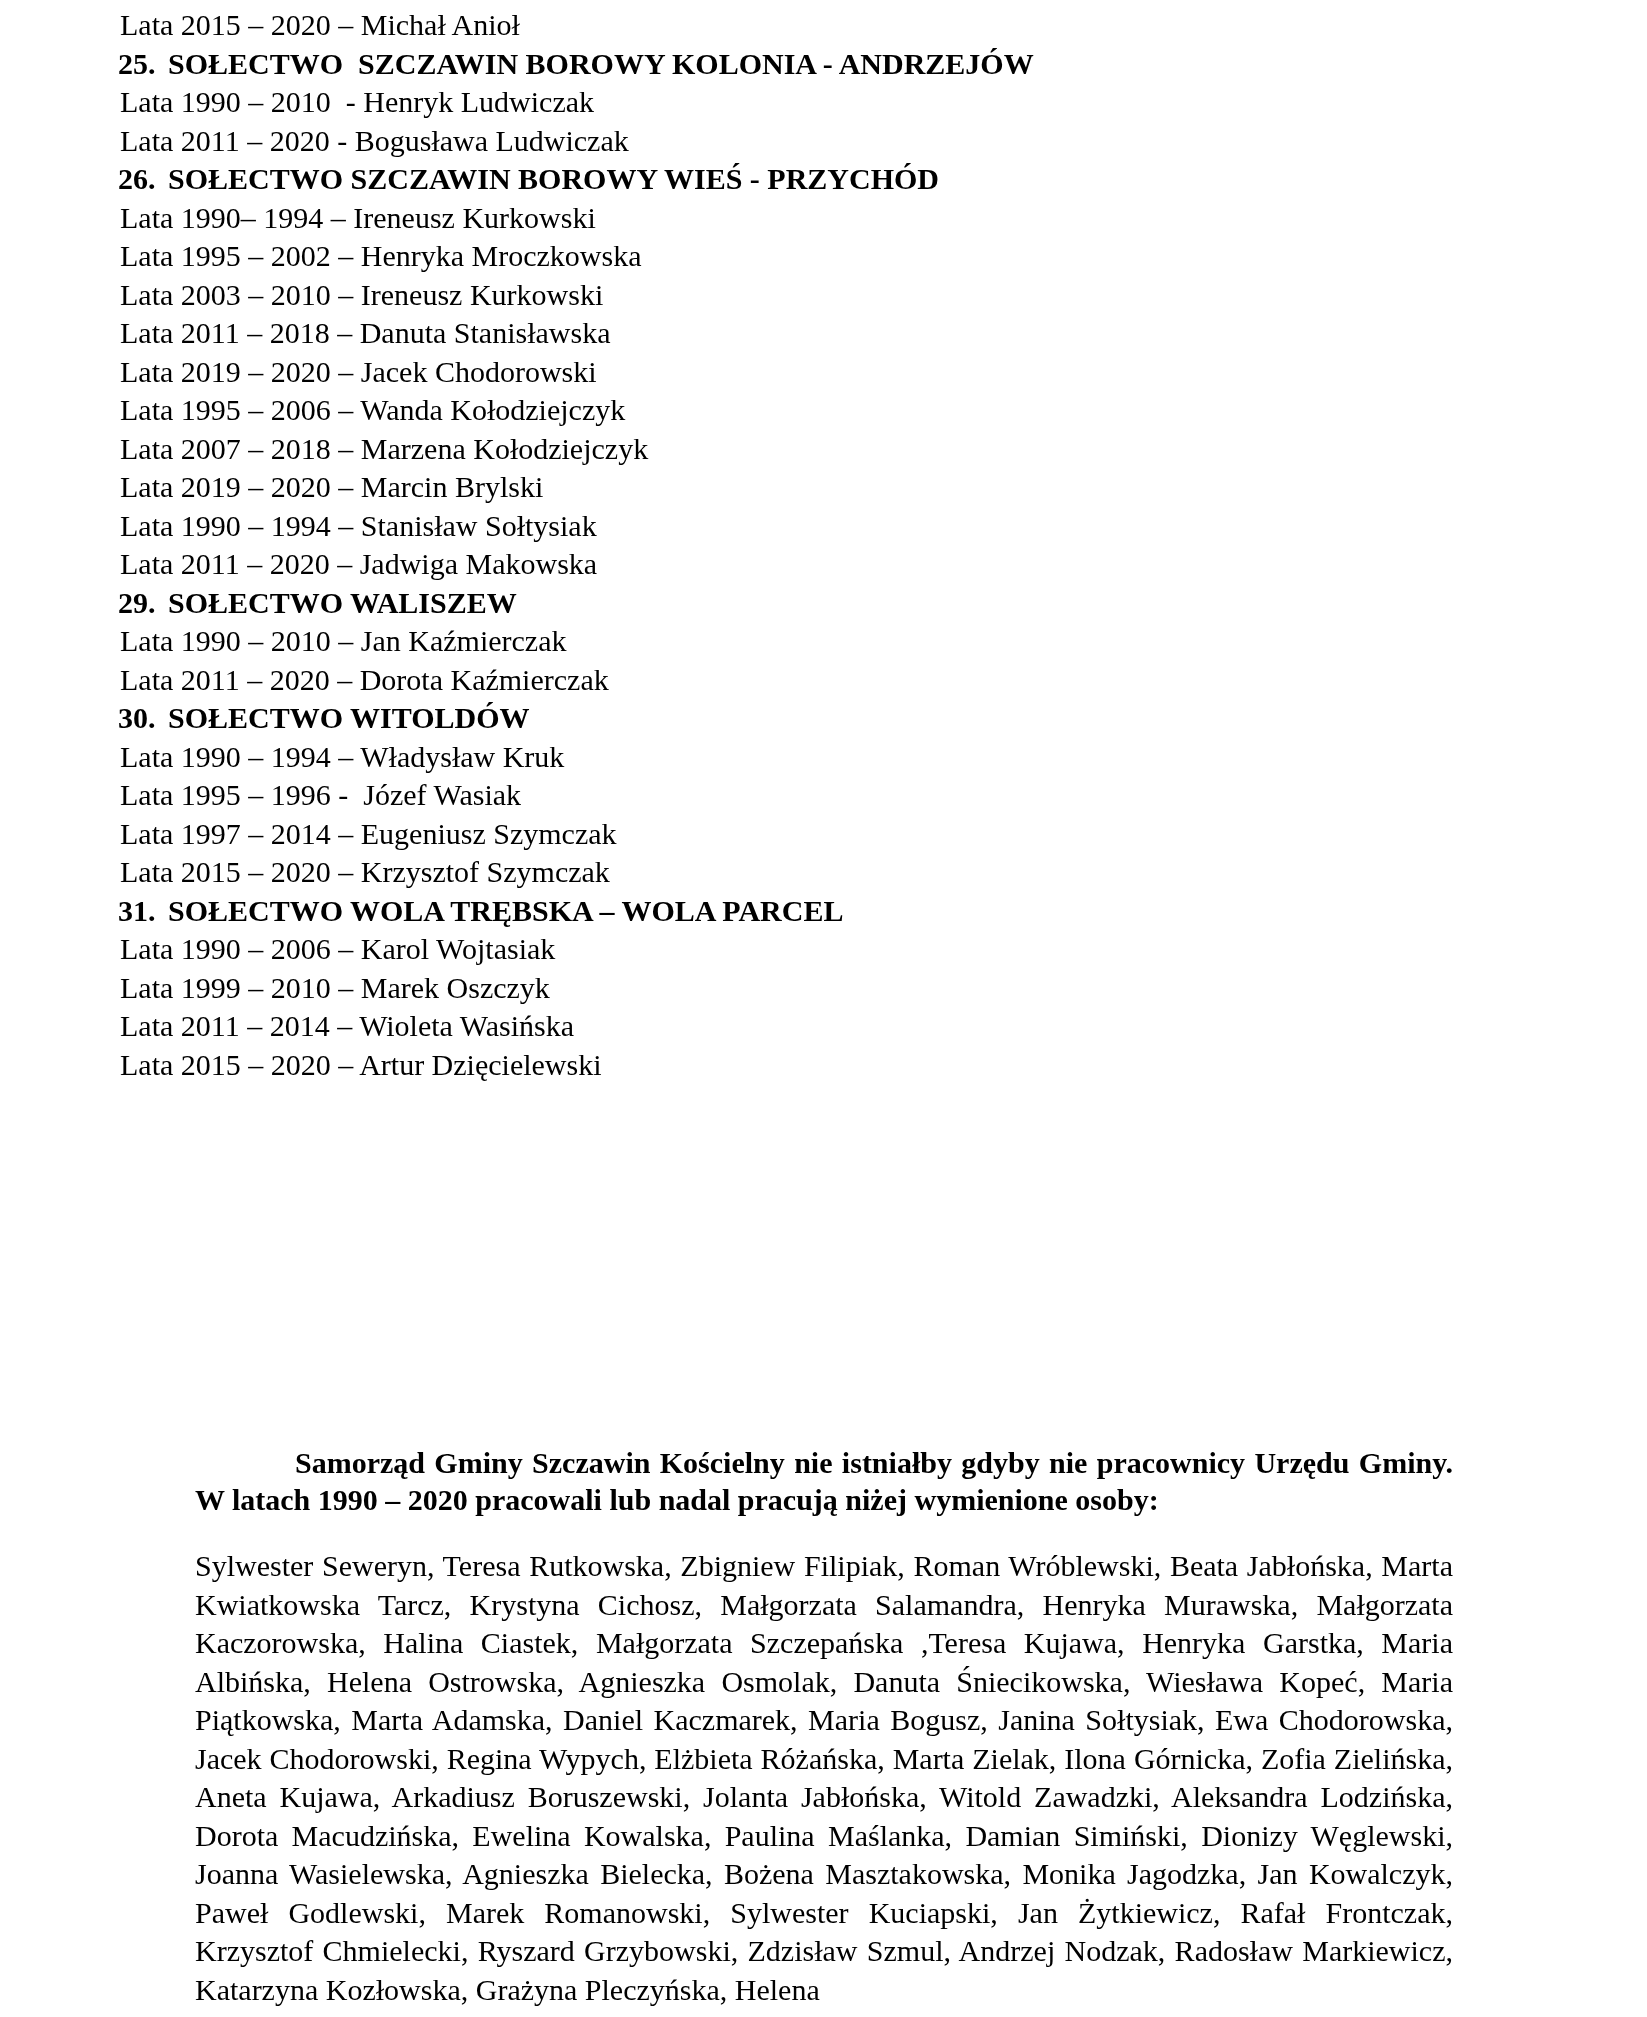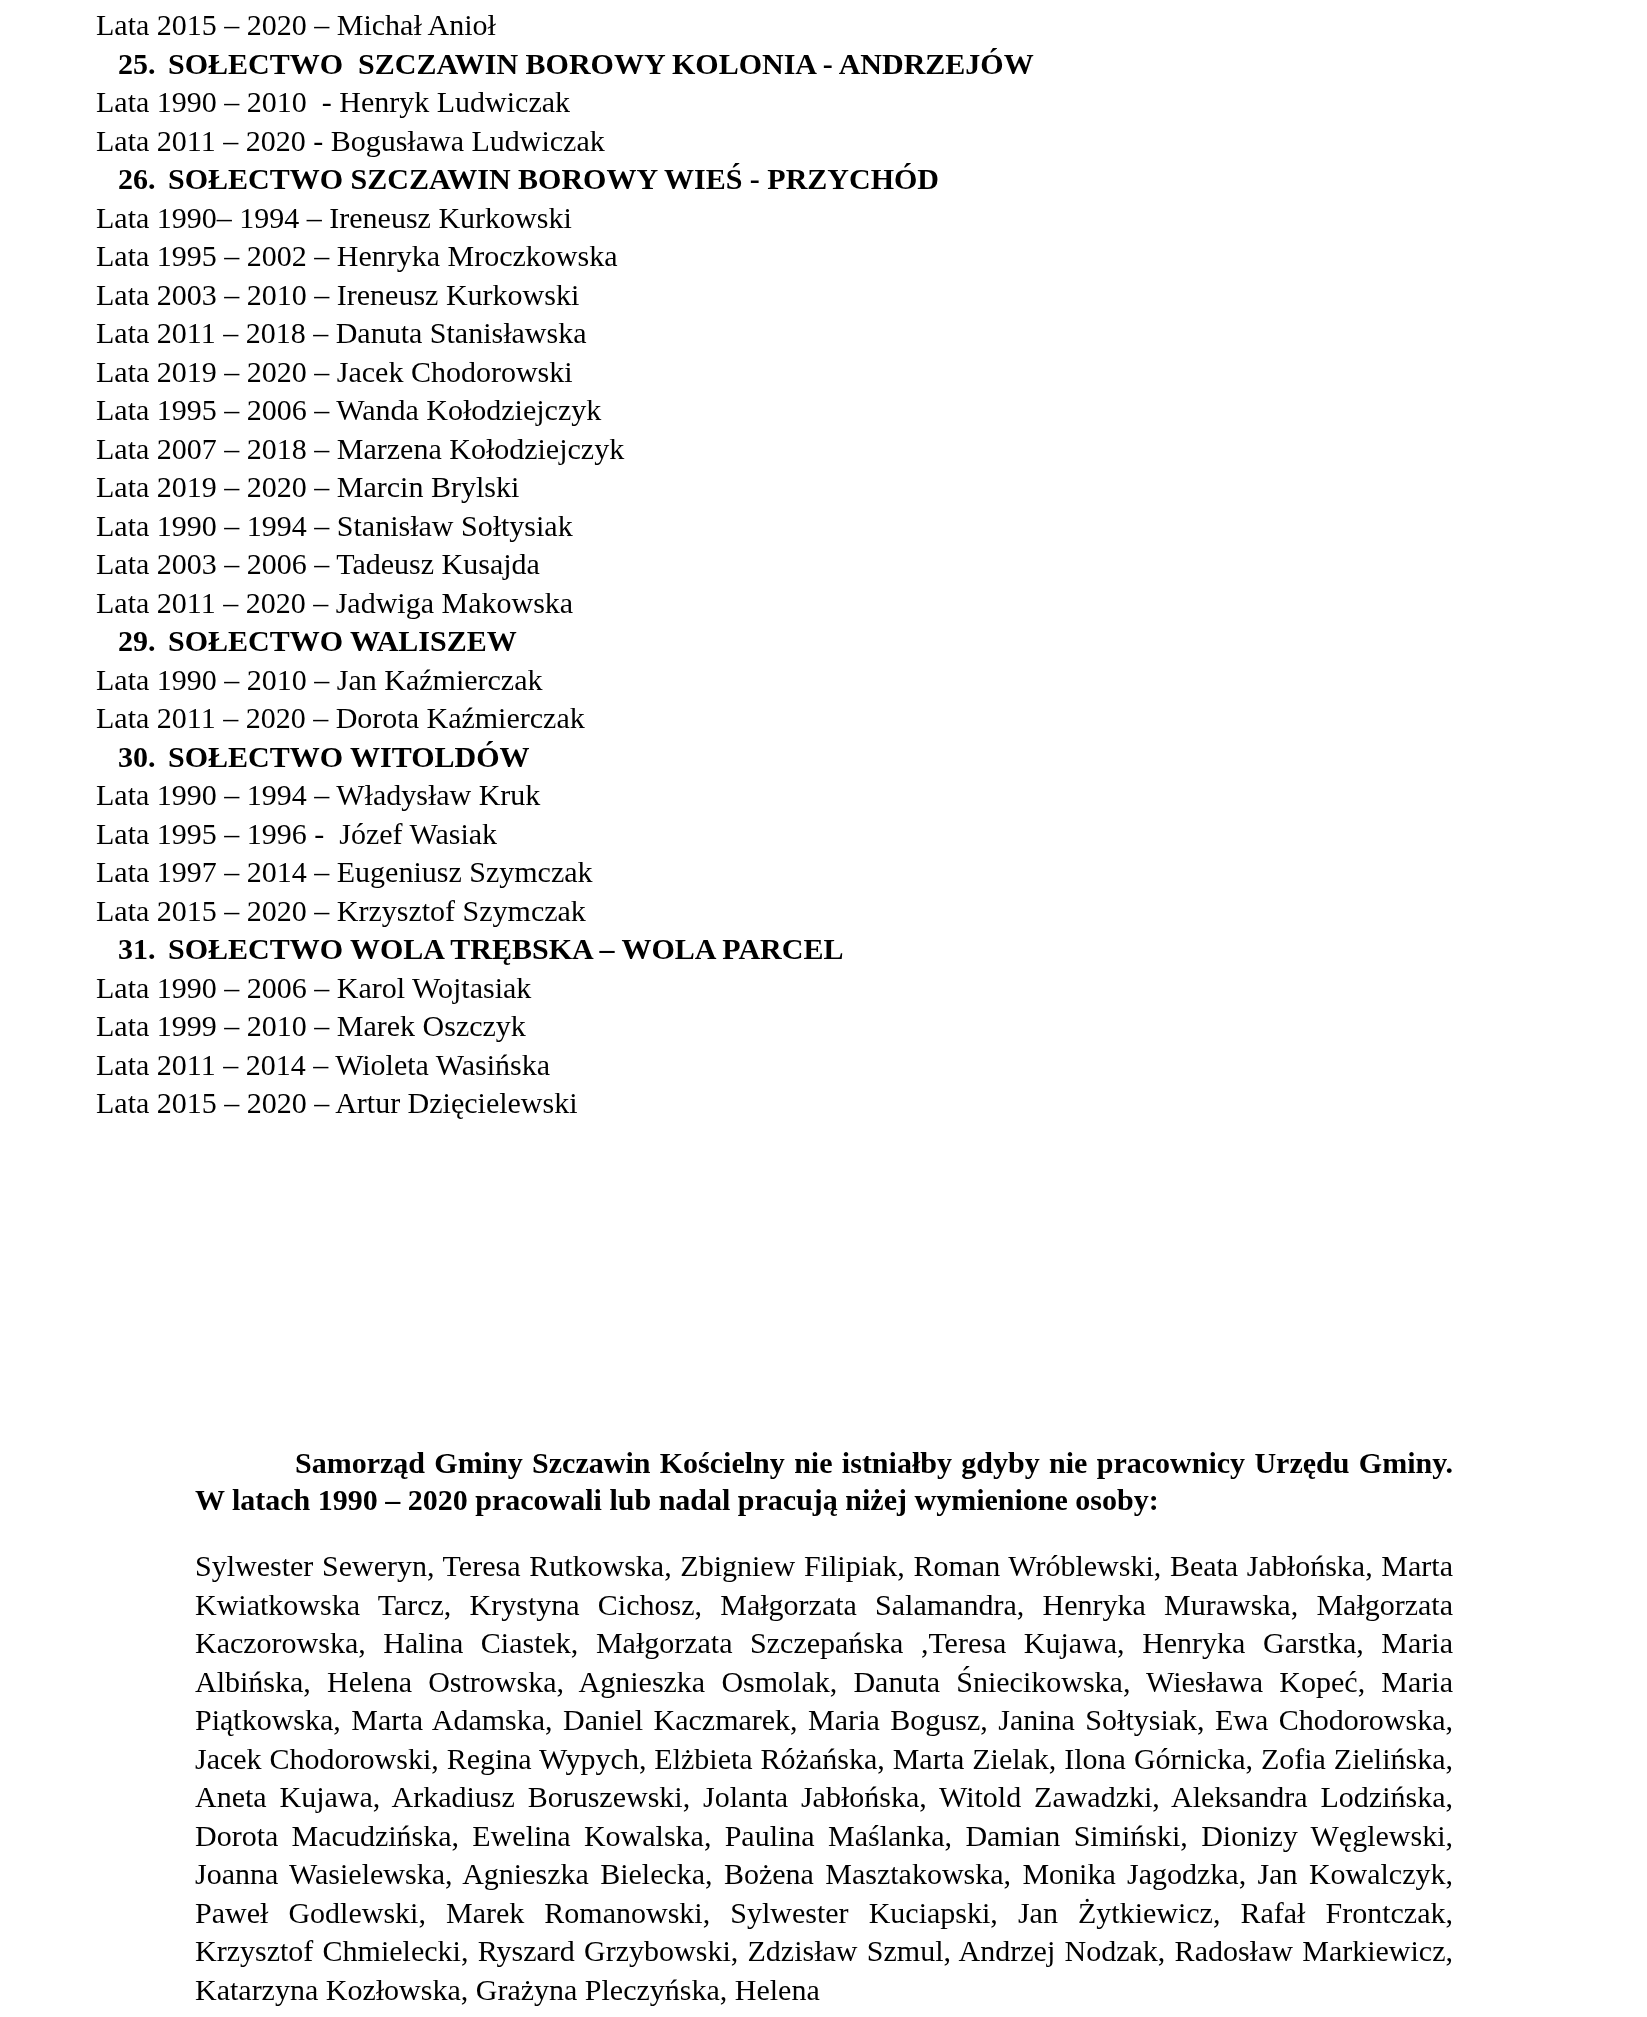--- a/index.html
+++ b/index.html
@@ -6,21 +6,21 @@
   body {
     width: 1647px; height: 2017px; overflow: hidden; position: relative;
     font-family: "Liberation Serif", "DejaVu Serif", serif;
     color: #000000;
   }
   .page { position: absolute; left: 0; top: 0; width: 1647px; }
   .list { position: absolute; left: 0; top: 6px; width: 1647px; }
   .line {
     height: 38.5px; line-height: 38.5px; font-size: 30px; white-space: pre;
   }
-  .item-line { padding-left: 96px; }
+  .item-line { padding-left: 120px; }
   .heading-line { padding-left: 118px; font-weight: bold; display: flex; }
   .heading-line .num { display: inline-block; width: 50px; }
   .intro {
     position: absolute; left: 195px; top: 1414px; width: 1258px;
     font-size: 30px; font-weight: bold; line-height: 37px;
     text-align: justify; text-indent: 100px;
   }
   .names {
     position: absolute; left: 195px; top: 1517px; width: 1258px;
     font-size: 30px; line-height: 38.5px;
@@ -47,21 +47,20 @@
     <div class="line item-line">Lata 1995 – 2002 – Henryka Mroczkowska</div>
     <div class="line item-line">Lata 2003 – 2010 – Ireneusz Kurkowski</div>
     <div class="line item-line">Lata 2011 – 2018 – Danuta Stanisławska</div>
     <div class="line item-line">Lata 2019 – 2020 – Jacek Chodorowski</div>
 
     <div class="line item-line">Lata 1995 – 2006 – Wanda Kołodziejczyk</div>
     <div class="line item-line">Lata 2007 – 2018 – Marzena Kołodziejczyk</div>
     <div class="line item-line">Lata 2019 – 2020 – Marcin Brylski</div>
 
     <div class="line item-line">Lata 1990 – 1994 – Stanisław Sołtysiak</div>
-    <div class="line item-line">Lata 2003 – 2006 – Tadeusz Kusajda</div>
     <div class="line item-line">Lata 2011 – 2020 – Jadwiga Makowska</div>
 
     <div class="line heading-line">
       <span class="num">29.</span><span>SOŁECTWO WALISZEW</span>
     </div>
     <div class="line item-line">Lata 1990 – 2010 – Jan Kaźmierczak</div>
     <div class="line item-line">Lata 2011 – 2020 – Dorota Kaźmierczak</div>
 
     <div class="line heading-line">
       <span class="num">30.</span><span>SOŁECTWO WITOLDÓW</span>

